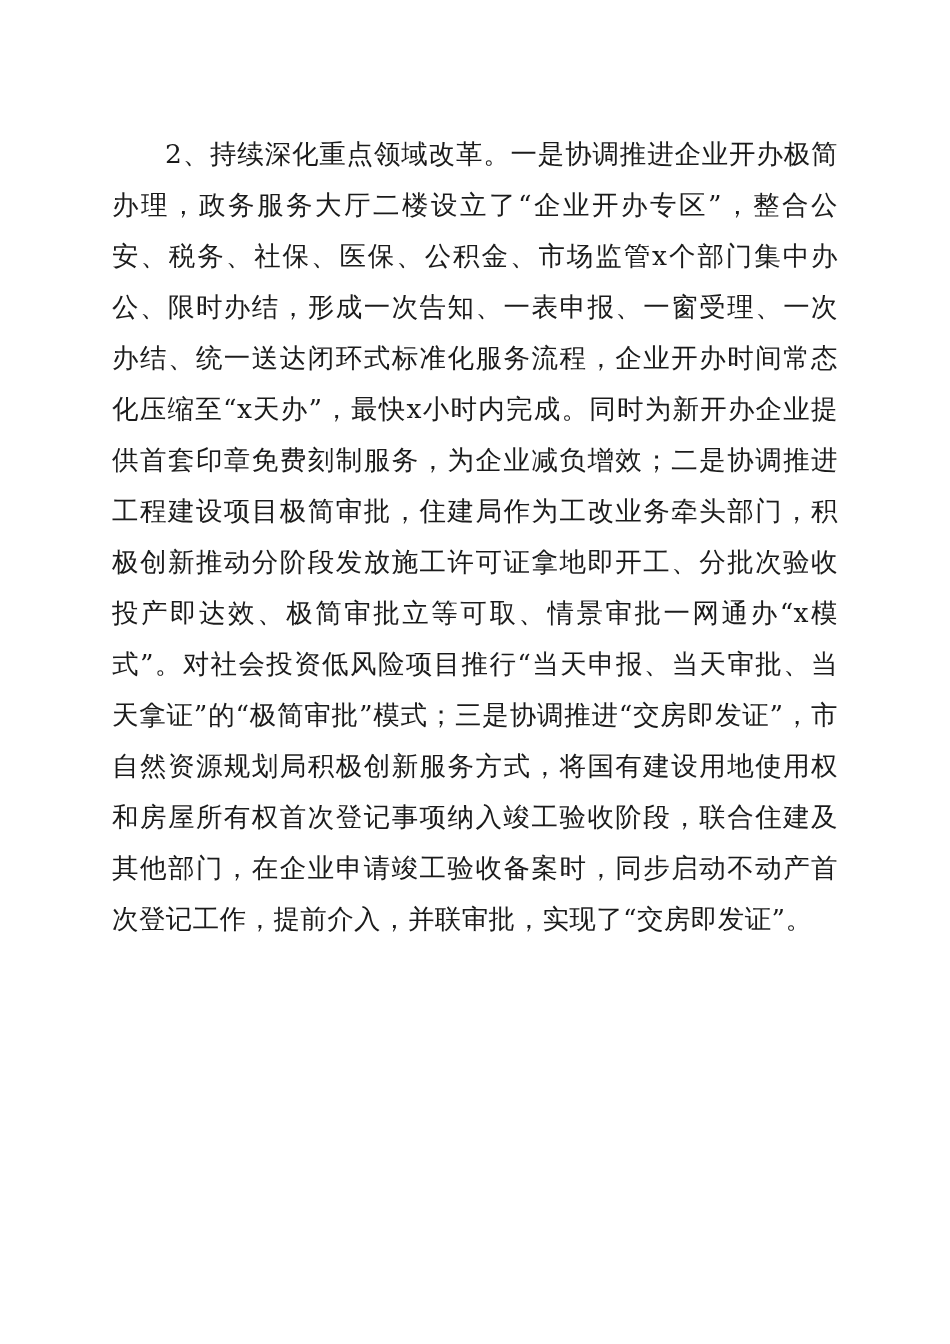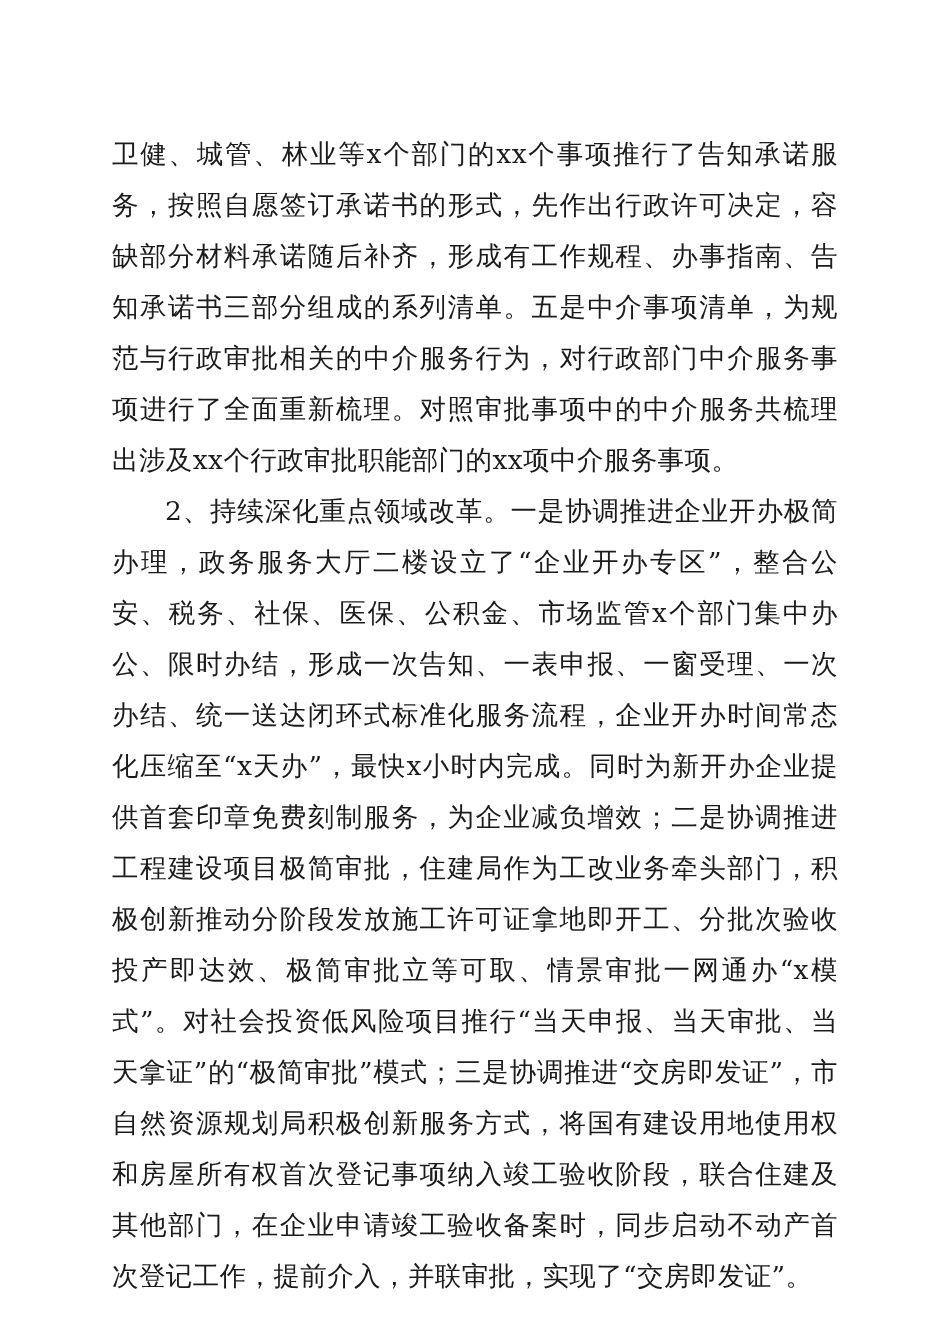--- a/index.html
+++ b/index.html
@@ -31,16 +31,15 @@
   }
   p.para.indent {
     text-indent: 2em;
   }
 </style>
 </head>
 <body>
 
 <div class="page">
   <div class="doc-body">
-    <p class="para">卫健、城管、林业等x个部门的xx个事项推行了告知承诺服务，按照自愿签订承诺书的形式，先作出行政许可决定，容缺部分材料承诺随后补齐，形成有工作规程、办事指南、告知承诺书三部分组成的系列清单。五是中介事项清单，为规范与行政审批相关的中介服务行为，对行政部门中介服务事项进行了全面重新梳理。对照审批事项中的中介服务共梳理出涉及xx个行政审批职能部门的xx项中介服务事项。</p>
     <p class="para indent">2、持续深化重点领域改革。一是协调推进企业开办极简办理，政务服务大厅二楼设立了“企业开办专区”，整合公安、税务、社保、医保、公积金、市场监管x个部门集中办公、限时办结，形成一次告知、一表申报、一窗受理、一次办结、统一送达闭环式标准化服务流程，企业开办时间常态化压缩至“x天办”，最快x小时内完成。同时为新开办企业提供首套印章免费刻制服务，为企业减负增效；二是协调推进工程建设项目极简审批，住建局作为工改业务牵头部门，积极创新推动分阶段发放施工许可证拿地即开工、分批次验收投产即达效、极简审批立等可取、情景审批一网通办“x模式”。对社会投资低风险项目推行“当天申报、当天审批、当天拿证”的“极简审批”模式；三是协调推进“交房即发证”，市自然资源规划局积极创新服务方式，将国有建设用地使用权和房屋所有权首次登记事项纳入竣工验收阶段，联合住建及其他部门，在企业申请竣工验收备案时，同步启动不动产首次登记工作，提前介入，并联审批，实现了“交房即发证”。</p>
   </div>
 </div>
 
 </body></html>

